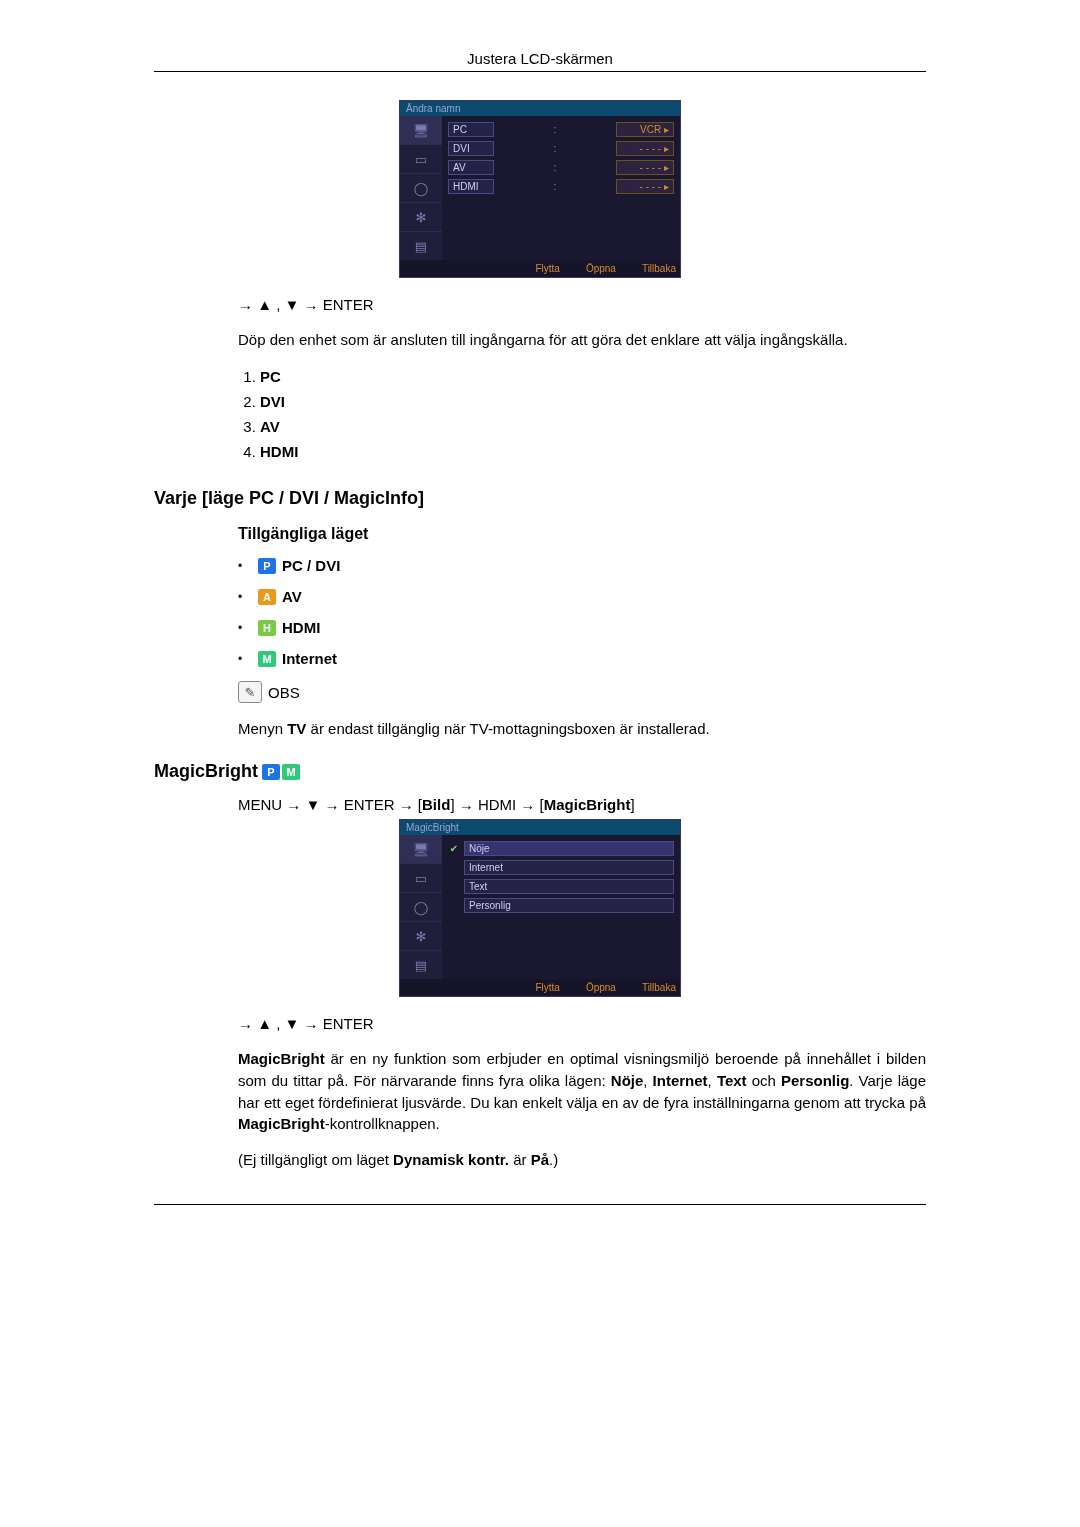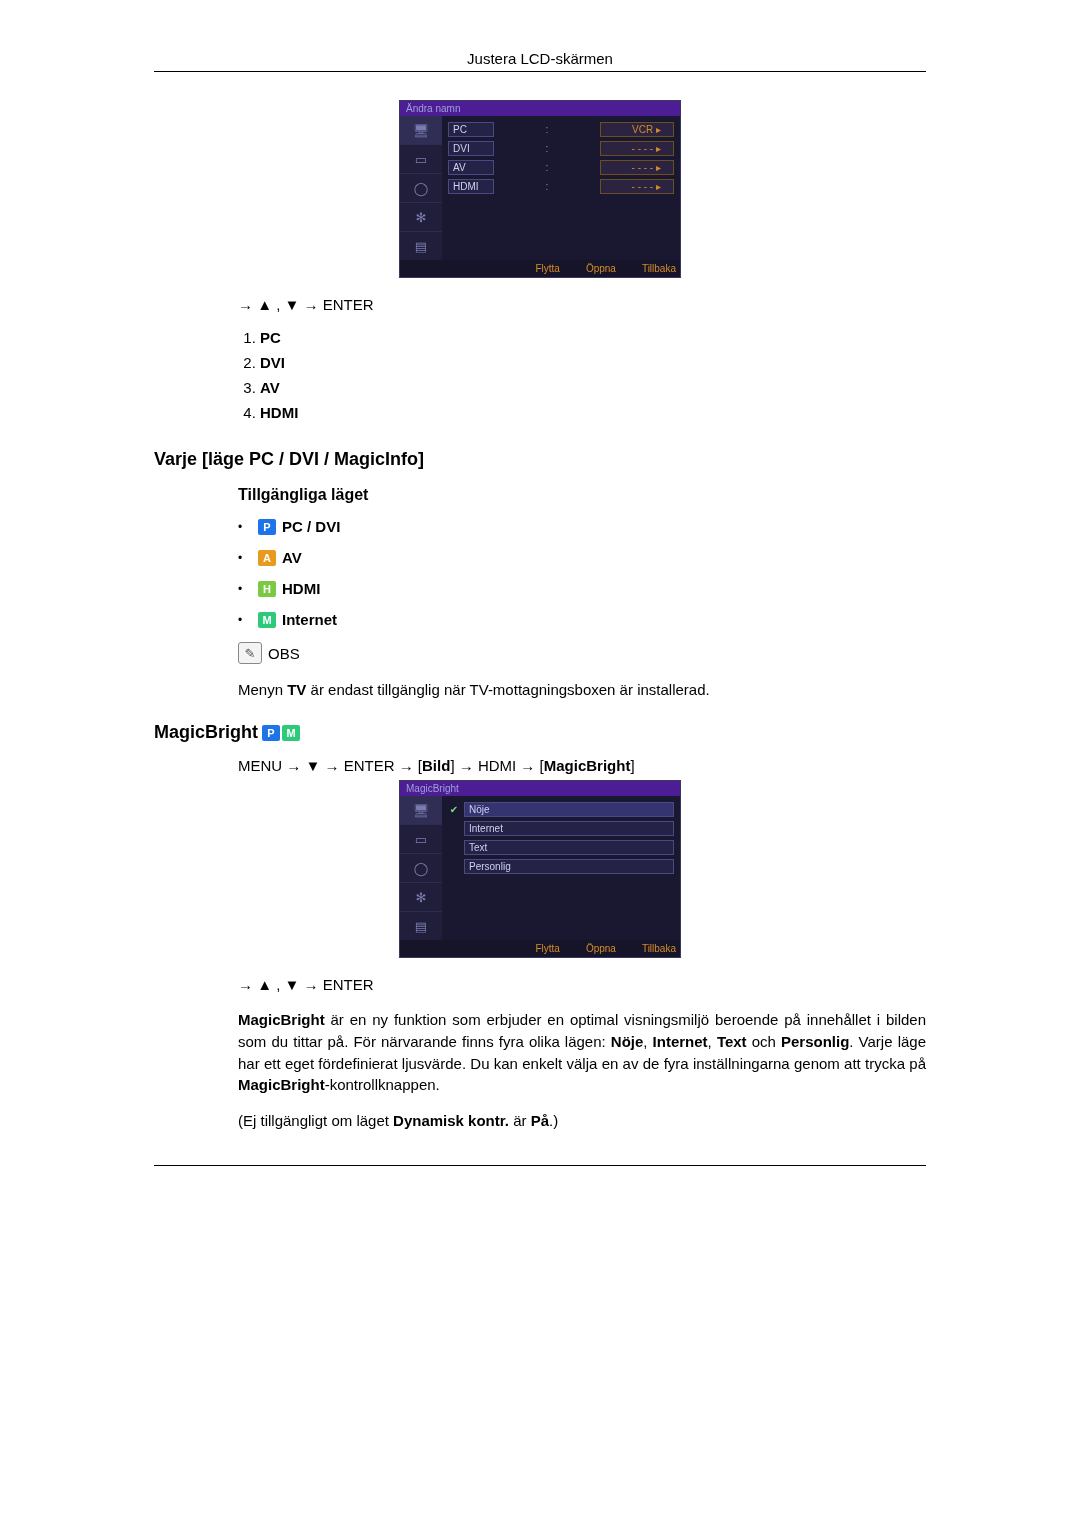--- a/index.html
+++ b/index.html
@@ -41,21 +41,21 @@
   }
   
   .osd {
     width: 280px;
     background: #1a1830;
     color: #fff;
     border: 1px solid #3a3860;
     font-size: 10px;
   }
   .osd-title {
-    background: #4c1d95;
+    background: #0c4a6e;
     color: #9ea0d8;
     padding: 2px 6px;
     font-size: 10px;
   }
   .osd-body {
     display: flex;
   }
   .osd-side {
     width: 42px;
     background: #201e3a;
@@ -94,21 +94,21 @@
     color:#8a8cc0;
     flex:1;
     text-align:center;
   }
   .osd-row .val {
     color:#d58b2b;
     font-size:10px;
     min-width:48px;
     text-align:right;
     border:1px solid #6a5020;
-    padding:1px 12px;
+    padding:1px 4px;
     background:#2b2340;
   }
   .osd-row.opt {
     gap:4px;
   }
   .osd-row.opt .check {
     width:12px; height:12px;
     display:inline-flex; align-items:center; justify-content:center;
     color:#7edc7e;
     font-size:10px;
@@ -287,20 +287,21 @@
     </div>
     <div class="osd-foot">
       <span>Flytta</span>
       <span>Öppna</span>
       <span>Tillbaka</span>
     </div>
   </div>
 
   <div class="indent">
     <div class="arrow-line">→ ▲ , ▼ → ENTER</div>
+    <p class="desc">Döp den enhet som är ansluten till ingångarna för att göra det enklare att välja ingångskälla.</p>
     <ol class="inputs">
       <li><span>PC</span></li>
       <li><span>DVI</span></li>
       <li><span>AV</span></li>
       <li><span>HDMI</span></li>
     </ol>
   </div>
 
   <h2 class="section">Varje [läge PC / DVI / MagicInfo]</h2>
 

